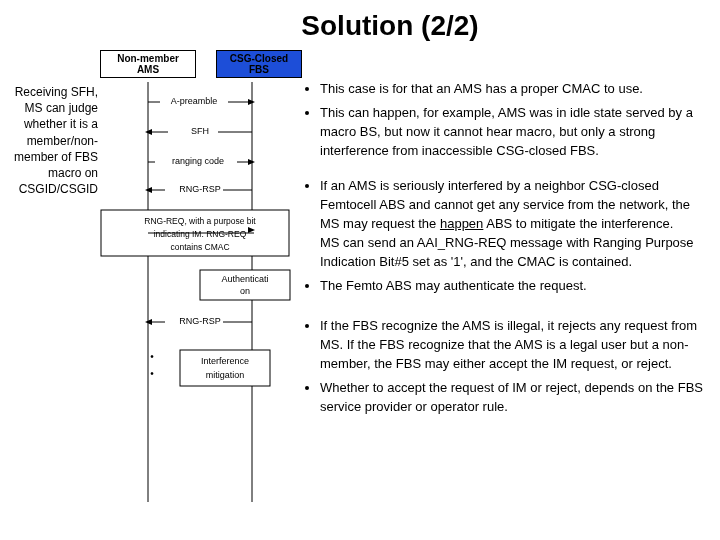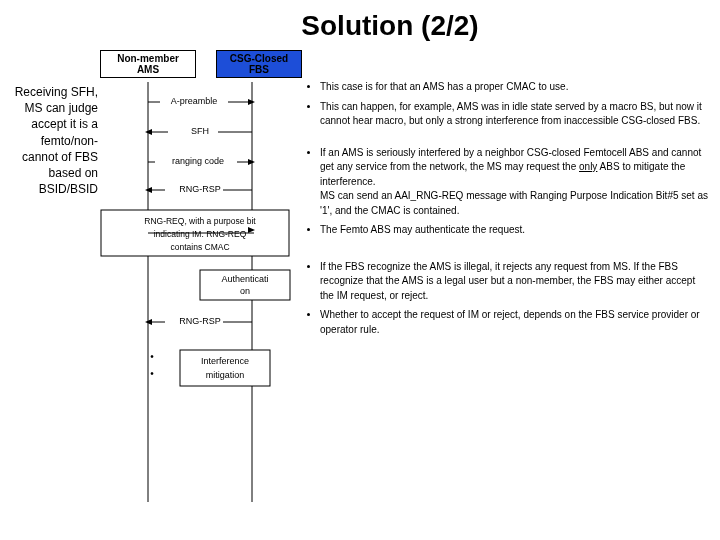--- a/index.html
+++ b/index.html
@@ -43,25 +43,25 @@
       <div style="display:flex; flex-direction:row; margin-bottom:4px; margin-left:88px;">
         <div style="border:1.5px solid #000; padding:2px 6px; font-size:10px; font-weight:bold; background:#fff; width:96px; text-align:center;">Non-member AMS</div>
         <div style="border:1.5px solid #000; padding:2px 6px; font-size:10px; font-weight:bold; background:#1d4ed8; flex:1; text-align:center; margin-left:20px;">CSG-Closed FBS</div>
       </div>
 
       <div style="display:flex; flex-direction:row;">
 
         <div style="width:88px; font-size:12px; line-height:1.35; padding-right:2px; padding-top:2px;text-align:right;">
           <div>Receiving SFH,</div>
           <div>MS can judge</div>
-          <div>accept it is a</div>
-          <div>femto/non-</div>
-          <div>cannot of FBS</div>
-          <div>based on</div>
-          <div>BSID/BSID</div>
+          <div>whether it is a</div>
+          <div>member/non-</div>
+          <div>member of FBS</div>
+          <div>macro on</div>
+          <div>CSGID/CSGID</div>
         </div>
 
         <div style="flex:1; position:relative;">
           <svg width="200" height="420" viewBox="0 0 200 420">
 
             <line x1="48" y1="0" x2="48" y2="420" stroke="#000" stroke-width="1"></line>
             <line x1="152" y1="0" x2="152" y2="420" stroke="#000" stroke-width="1"></line>
 
             <line x1="48" y1="20" x2="148" y2="20" stroke="#000" stroke-width="1"></line>
             <polygon points="148,17 155,20 148,23" fill="#000"></polygon>
@@ -103,30 +103,30 @@
             <text x="52" y="295" font-size="10" text-anchor="middle" font-family="Arial">•</text>
 
             <rect x="80" y="268" width="90" height="36" fill="white" stroke="#000" stroke-width="1"></rect>
             <text x="125" y="282" font-size="9" text-anchor="middle" font-family="Arial">Interference</text>
             <text x="125" y="296" font-size="9" text-anchor="middle" font-family="Arial">mitigation</text>
           </svg>
         </div>
       </div>
     </div>
 
-    <div style="flex:1; font-size:10px; line-height:1.45; padding-top:30px;">
+    <div style="flex:1; font-size:13px; line-height:1.45; padding-top:30px;">
       <ul style="list-style:disc; padding-left:14px;">
         <li style="margin-bottom:5px;">
           <span>This case is for that an AMS has a proper CMAC to use.</span>
         </li>
         <li style="margin-bottom:17px;">
           <span>This can happen, for example, AMS was in idle state served by a macro BS, but now it cannot hear macro, but only a strong interference from inaccessible CSG-closed FBS.</span>
         </li>
         <li style="margin-bottom:5px;">
-          If an AMS  is seriously interfered by a neighbor CSG-closed Femtocell ABS and cannot get any service from the network, the MS may request the <span style="text-decoration:underline;">only</span> ABS to mitigate the interference.<br>
+          If an AMS  is seriously interfered by a neighbor CSG-closed Femtocell ABS and cannot get any service from the network, the MS may request the <span style="text-decoration:underline;">happen</span> ABS to mitigate the interference.<br>
           MS can send an AAI_RNG-REQ message with Ranging Purpose Indication Bit#5 set as '1', and the CMAC is contained.
         </li>
         <li style="margin-bottom:5px;">
           <span>The Femto ABS may authenticate the request.</span>
         </li>
         <li style="margin-bottom:5px;margin-top:22px;">
           <span>If the FBS recognize the AMS is illegal, it rejects any request from MS. If the FBS recognize that the AMS is a legal user but a non-member, the FBS may either accept the IM request, or reject.</span>
         </li>
         <li style="margin-bottom:21px;">
           <span>Whether to accept the request of IM or reject, depends on the FBS service provider or operator rule.</span>

